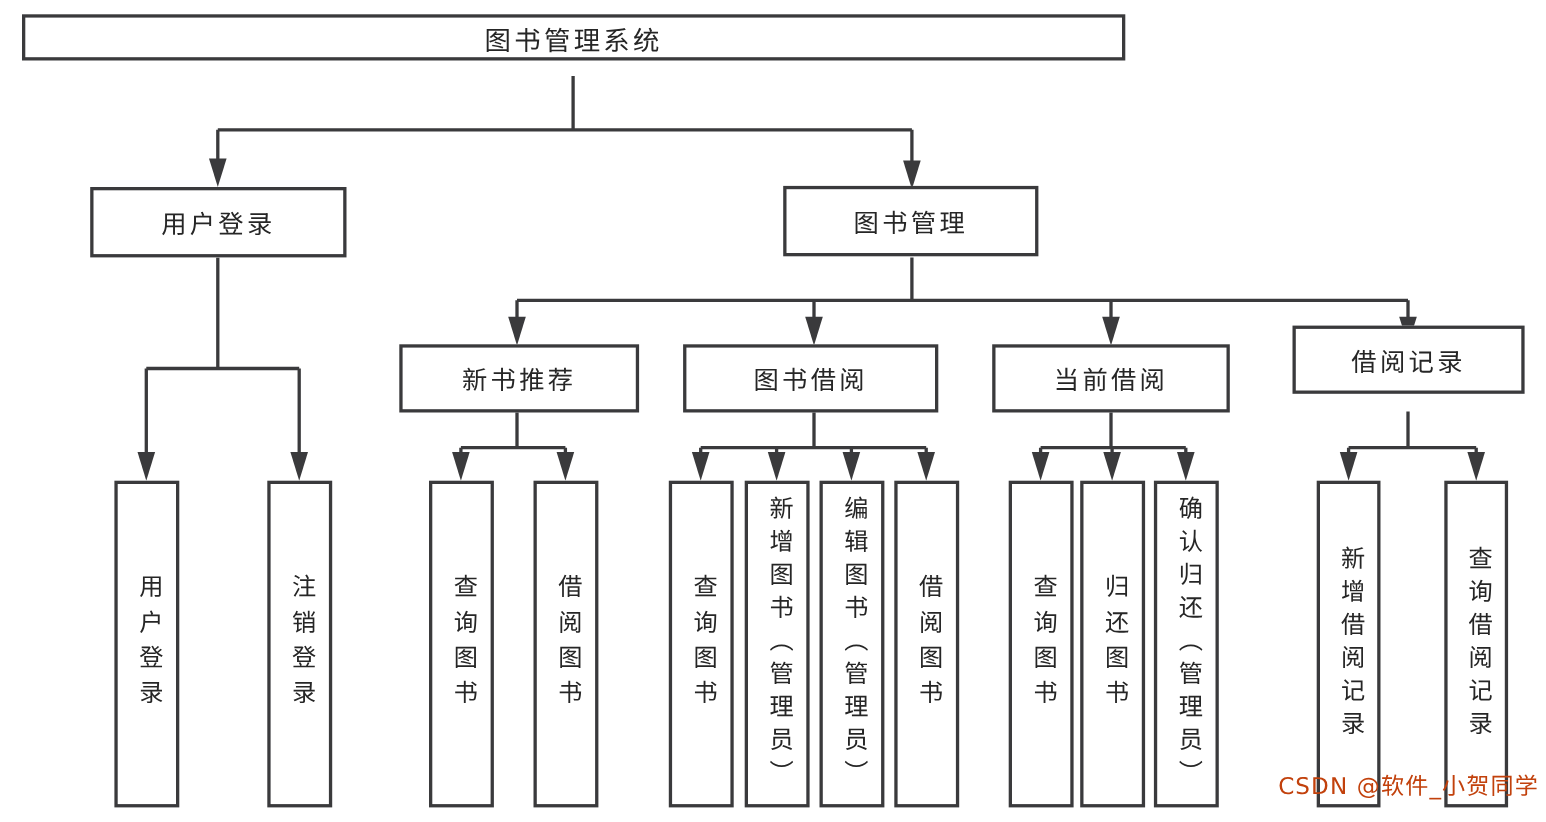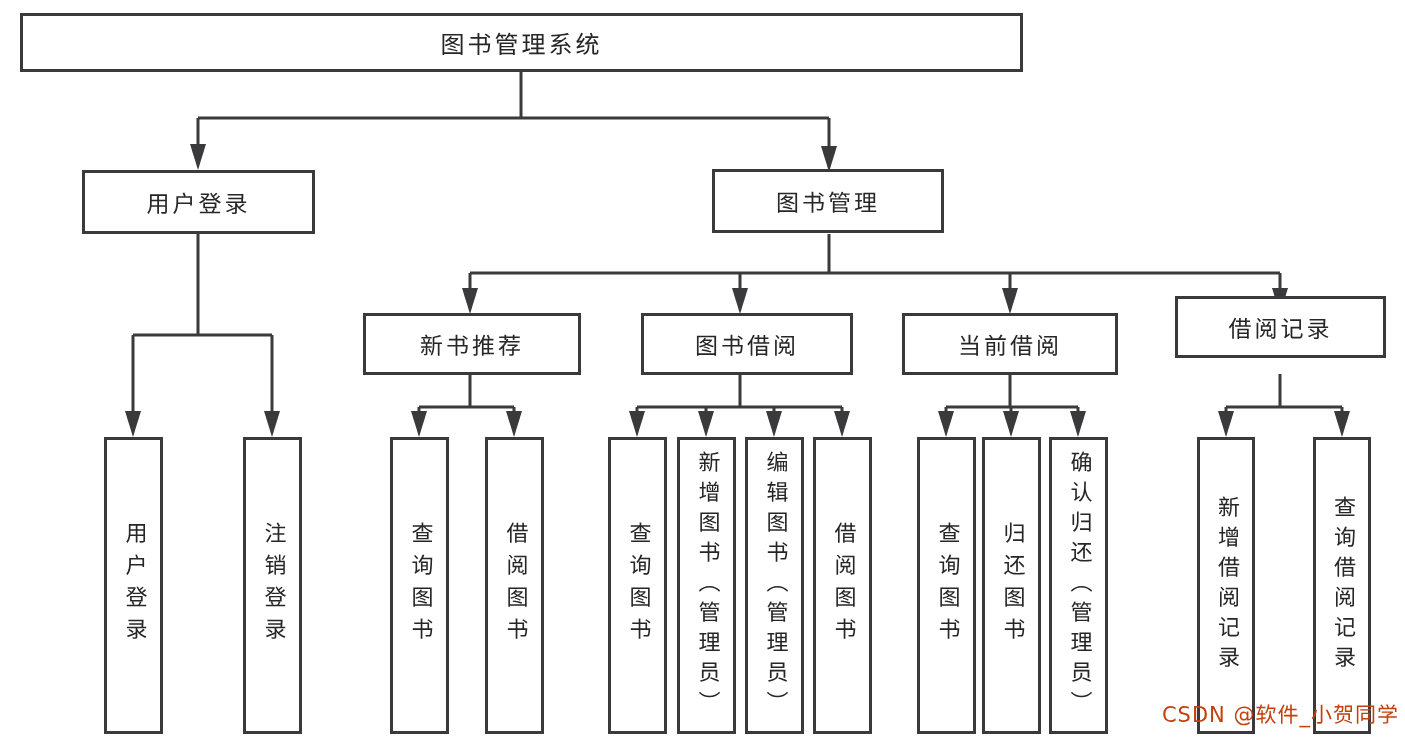--- a/index.html
+++ b/index.html
@@ -79,27 +79,27 @@
       <polygon points="766,411 782,411 774,437"></polygon>
       <polygon points="834,411 850,411 842,437"></polygon>
       <polygon points="938,411 954,411 946,437"></polygon>
       <polygon points="1003,411 1019,411 1011,437"></polygon>
       <polygon points="1070,411 1086,411 1078,437"></polygon>
       <polygon points="1218,411 1234,411 1226,437"></polygon>
       <polygon points="1334,411 1350,411 1342,437"></polygon>
     </g>
   </svg>
 
-  <div class="box h l1" style="left:20px;top:13px;width:1003px;height:59px;">图书管理系统</div>
+  <div class="box h l1" style="left:20px;top:13px;width:1003px;height:42px;">图书管理系统</div>
 
   <div class="box h" style="left:82px;top:170px;width:233px;height:64px;">用户登录</div>
   <div class="box h" style="left:363px;top:313px;width:218px;height:62px;">新书推荐</div>
 
   <div class="box h" style="left:712px;top:169px;width:232px;height:64px;">图书管理</div>
-  <div class="box h" style="left:641px;top:313px;width:212px;height:62px;">图书借阅</div>
+  <div class="box h" style="left:621px;top:313px;width:232px;height:62px;">图书借阅</div>
   <div class="box h" style="left:902px;top:313px;width:216px;height:62px;">当前借阅</div>
   <div class="box h" style="left:1175px;top:296px;width:211px;height:62px;">借阅记录</div>
 
   <div class="box v sp" style="left:104px;top:437px;width:59px;height:297px;">用户登录</div>
   <div class="box v sp" style="left:243px;top:437px;width:59px;height:297px;">注销登录</div>
 
   <div class="box v sp" style="left:390px;top:437px;width:59px;height:297px;">查询图书</div>
   <div class="box v sp" style="left:485px;top:437px;width:59px;height:297px;">借阅图书</div>
 
   <div class="box v sp" style="left:608px;top:437px;width:59px;height:297px;">查询图书</div>

